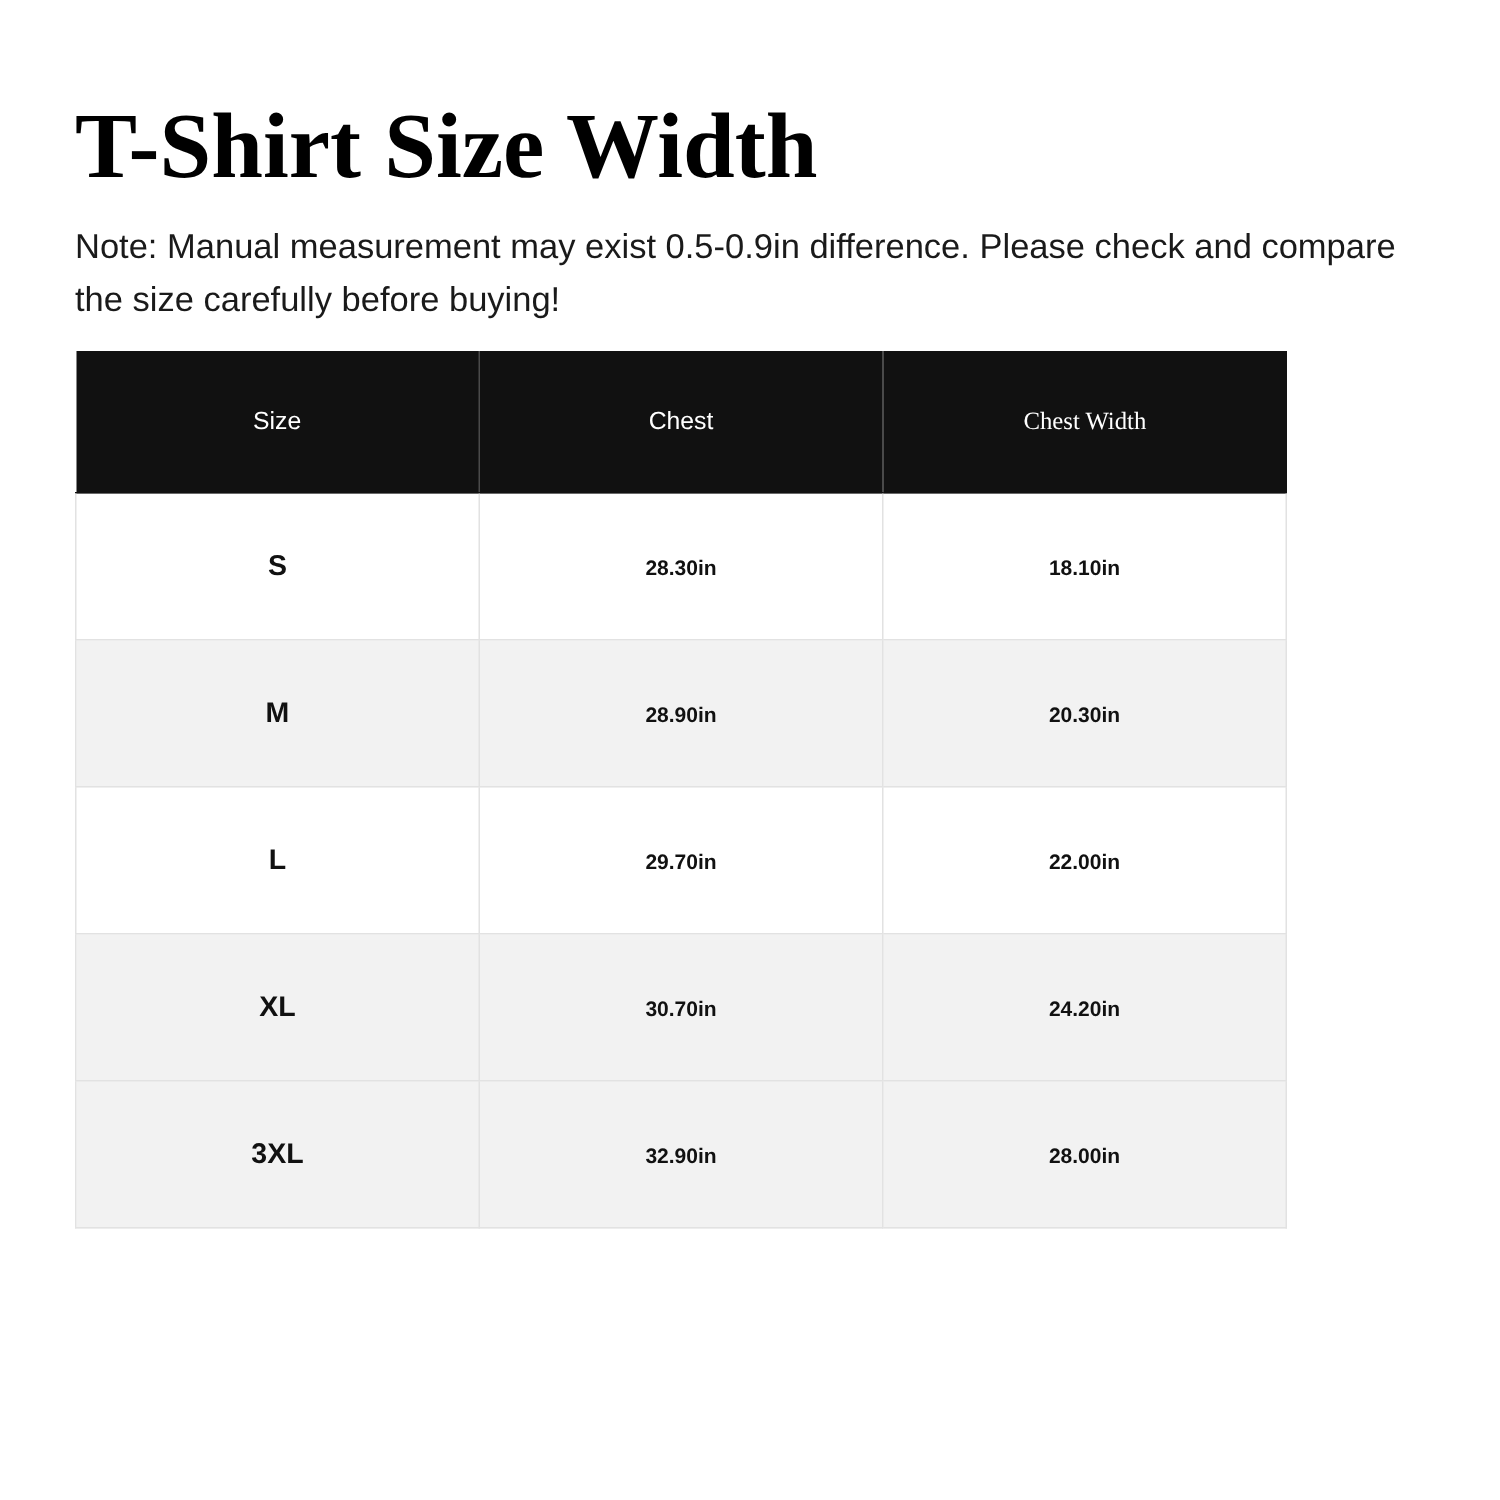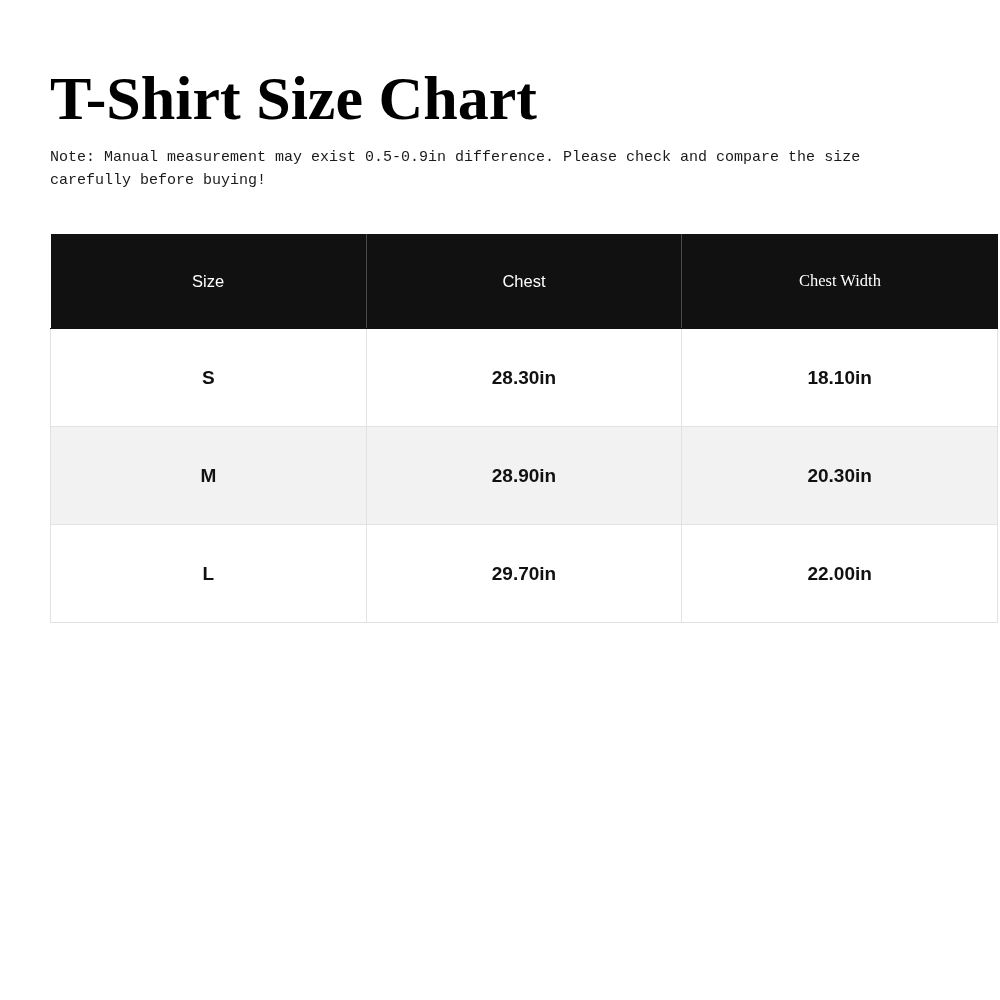--- a/index.html
+++ b/index.html
@@ -24,50 +24,49 @@
   .title {
     font-family: "Liberation Serif", serif;
     font-weight: bold;
     font-size: 62px;
     line-height: 1.05;
     letter-spacing: 0px;
     color: #000000;
     margin: 14px 0 0 0;
   }
   .note {
-    font-size: 15px;
+    font-size: 23px;
     line-height: 1.5;
     color: #1a1a1a;
     margin: 16px 0 0 0;
     max-width: 900px;
-    font-family: Liberation Mono, monospace;
   }
   table.size-chart {
-    margin-top: 42px;
+    margin-top: 18px;
     border-collapse: collapse;
-    width: 948px;
+    width: 808px;
     table-layout: fixed;
   }
   table.size-chart th {
     background: #111111;
     color: #ffffff;
     font-weight: normal;
     font-size: 16.5px;
     height: 92px;
     text-align: center;
     border-right: 1px solid #4a4a4a;
     border-bottom: 1px solid #111111;
   }
   table.size-chart th:last-child {
     border-right: none;
     font-family: Liberation Serif, serif;
   }
   table.size-chart td {
     text-align: center;
-    font-size: 19px;
+    font-size: 14px;
     font-weight: bold;
     color: #111111;
     height: 95px;
     border-right: 1px solid #e2e2e2;
     border-bottom: 1px solid #e2e2e2;
     border-left: none;
   }
   table.size-chart td:first-child {
     border-left: 1px solid #e2e2e2;
   }
@@ -83,21 +82,21 @@
   }
   table.size-chart td.size-cell {
     font-size: 19px;
   }
 </style>
 </head>
 <body>
 
 <div class="page">
 
-  <h1 class="title">T-Shirt Size Chart</h1>
+  <h1 class="title">T-Shirt Size Width</h1>
 
   <p class="note">Note: Manual measurement may exist 0.5-0.9in difference. Please check and compare the size carefully before buying!</p>
 
   <table class="size-chart">
     <thead>
       <tr>
         <th>Size</th>
         <th>Chest</th>
         <th>Chest Width</th>
       </tr>
@@ -111,16 +110,26 @@
       <tr class="even">
         <td class="size-cell">M</td>
         <td>28.90in</td>
         <td>20.30in</td>
       </tr>
       <tr class="odd">
         <td class="size-cell">L</td>
         <td>29.70in</td>
         <td>22.00in</td>
       </tr>
+      <tr class="even">
+        <td class="size-cell">XL</td>
+        <td>30.70in</td>
+        <td>24.20in</td>
+      </tr>
+      <tr class="even">
+        <td class="size-cell">3XL</td>
+        <td>32.90in</td>
+        <td>28.00in</td>
+      </tr>
     </tbody>
   </table>
 
 </div>
 
 </body></html>

